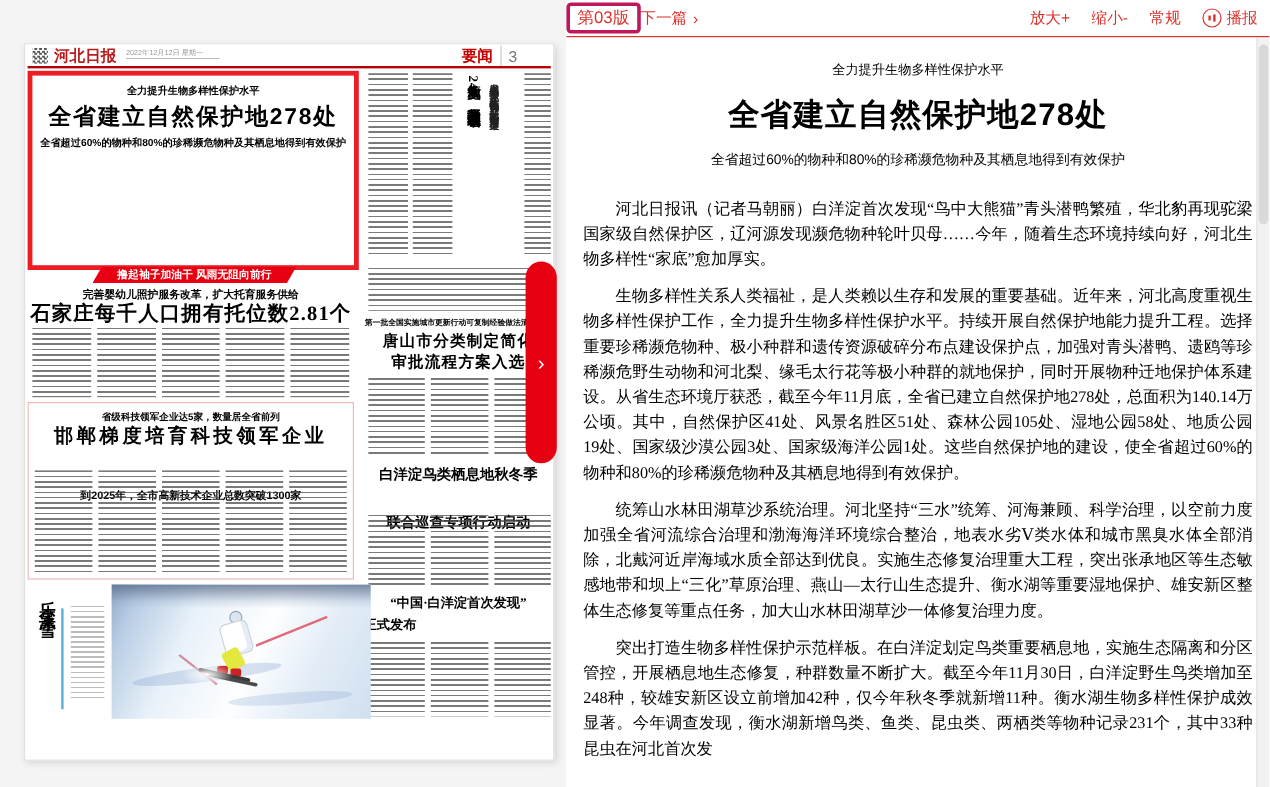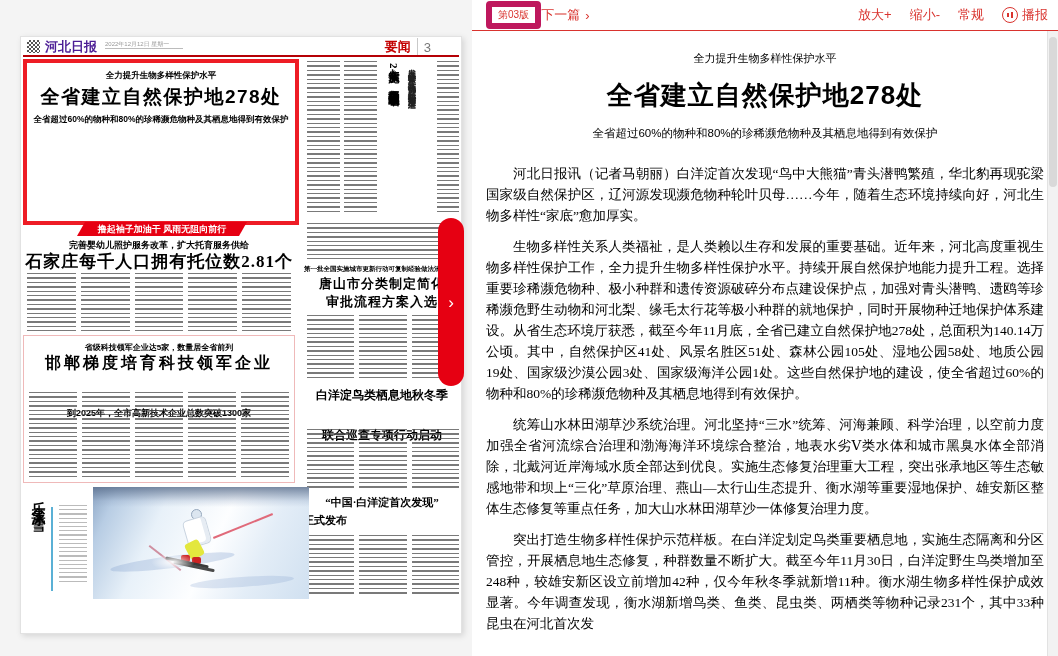--- a/index.html
+++ b/index.html
@@ -11,21 +11,21 @@
   .page{position:absolute;left:20px;top:36px;width:440px;height:596px;background:#fff;
         border:1px solid #e2e2e2;box-shadow:2px 2px 6px rgba(0,0,0,.13);}
   .page *{position:absolute;}
   .ft{background-image:repeating-linear-gradient(to bottom,rgba(70,70,70,.72) 0,rgba(70,70,70,.72) 1.4px,transparent 1.4px,transparent 4.4px);}
   .ft-light{background-image:repeating-linear-gradient(to bottom,rgba(120,120,120,.5) 0,rgba(120,120,120,.5) 1.2px,transparent 1.2px,transparent 4.2px);}
   .cols{display:flex;gap:5px;}
   .cols>div{flex:1;position:static;}
 
   .mast-qr{left:6px;top:3px;width:13px;height:13px;
            background:repeating-conic-gradient(#555 0% 25%,#fff 0% 50%);background-size:4px 4px;}
-  .mast-logo{left:24px;top:1px;font-size:13px;font-weight:bold;color:#4c1d95;
+  .mast-logo{left:24px;top:1px;font-size:13px;font-weight:bold;color:#b91c1c;
              font-family:"Liberation Serif","DejaVu Serif",serif;}
   .mast-date{left:84px;top:3px;font-size:6px;color:#999;white-space:nowrap;}
   .mast-meta2{left:84px;top:11px;width:78px;height:4px;}
   .sec-wrap{right:30px;top:1px;display:flex;align-items:center;position:absolute;}
   .sec-name{position:static;font-size:13px;font-weight:bold;color:#c30000;padding-right:6px;border-right:1px solid #c9c9c9;}
   .sec-num{position:static;font-size:13px;color:#777;padding-left:6px;}
   .rule{left:2px;right:2px;top:18px;height:2px;background:#b50005;}
 
   .hl-box{left:2px;top:22px;width:268px;height:158px;border:4px solid #ee1c25;background:#fff;}
   .hl-box *{position:static;display:block;}
@@ -91,21 +91,21 @@
   .sk-spray{left:58px;top:66px;width:44px;height:18px;background:radial-gradient(ellipse,rgba(255,255,255,.95),rgba(255,255,255,0) 70%);}
 
   .next-tab{position:absolute;left:438px;top:218px;width:26px;height:168px;background:#e60012;
             border-radius:13px;display:flex;align-items:center;justify-content:center;cursor:pointer;}
   .next-tab span{color:#fff;font-size:17px;line-height:1;}
 
   
   .right{position:absolute;left:472px;top:0;width:586px;height:656px;background:#fff;}
   .tbar{position:absolute;left:0;right:0;top:0;height:30px;display:flex;align-items:center;
         color:#d9332e;font-size:13px;border-bottom:1px solid #d9332e;background:#fff;z-index:2;}
-  .badge{margin-left:14px;border:6px solid #be185d;border-radius:4px;padding:1px 6px;font-size:10px;cursor:pointer;}
+  .badge{border:3px solid #be185d;border-radius:4px;padding:1px 6px;font-size:14px;cursor:pointer;}
   .nextlink{display:flex;gap:5px;align-items:center;cursor:pointer;}
   .tools{margin-left:auto;display:flex;align-items:center;gap:18px;padding-right:10px;}
   .tool{cursor:pointer;}
   .bcast{display:flex;align-items:center;gap:4px;cursor:pointer;}
   .bc-icon{width:14px;height:14px;border:1.5px solid #d9332e;border-radius:50%;
            display:inline-flex;align-items:center;justify-content:center;gap:1.5px;}
   .bc-icon i{display:block;width:2px;height:6px;background:#d9332e;}
   .bc-icon i:first-child{height:4px;}
 
   .scroll{position:absolute;right:0;top:31px;bottom:0;width:10px;background:#f2f2f2;border-left:1px solid #e2e2e2;}

